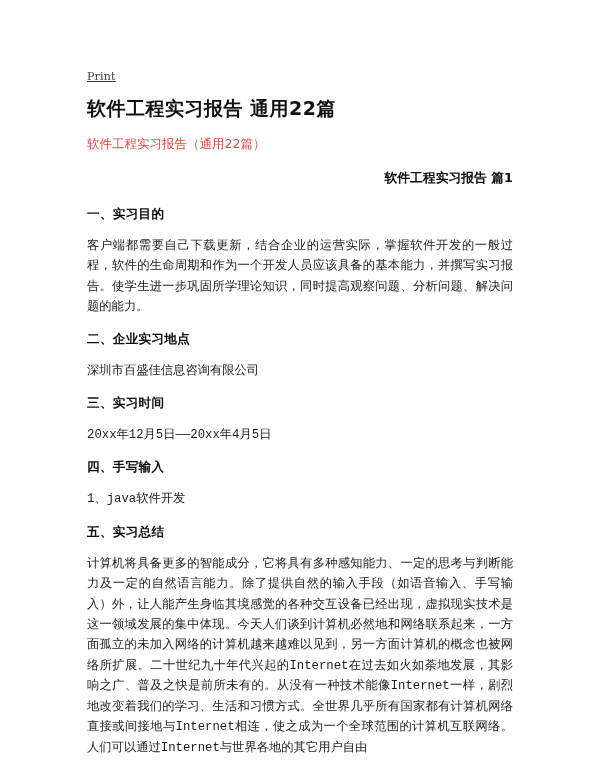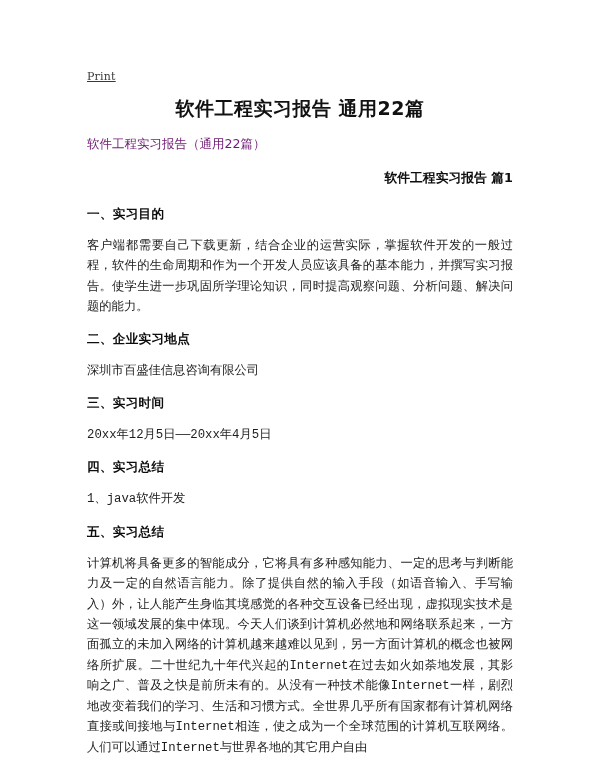--- a/index.html
+++ b/index.html
@@ -37,31 +37,30 @@
   .content {
     position: absolute;
     left: 87px;
     top: 94px;
     width: 426px;
   }
   .doc-title {
     font-size: 19px;
     line-height: 28px;
     font-weight: bold;
-    text-align: center;
     margin: 0 0 12px 0;
     letter-spacing: 0.5px;
     color: #111111;
     font-family: "DejaVu Sans", "Liberation Sans", sans-serif;
   }
   .subtitle {
     font-size: 12.5px;
     line-height: 20px;
     margin: 0 0 14px 0;
-    color: #701a75;
+    color: #ef4444;
     font-weight: normal;
   }
   .sub-heading {
     font-size: 12.8px;
     line-height: 20px;
     font-weight: bold;
     margin: 0 0 16px 0;
     color: #0d0d0d;
     text-align: right;
   }
@@ -111,21 +110,21 @@
       <h2 class="section-heading">二、企业实习地点</h2>
       <p class="body-text">深圳市百盛佳信息咨询有限公司</p>
     </div>
 
     <div class="block">
       <h2 class="section-heading">三、实习时间</h2>
       <p class="body-text">20xx年12月5日——20xx年4月5日</p>
     </div>
 
     <div class="block">
-      <h2 class="section-heading">四、实习总结</h2>
+      <h2 class="section-heading">四、手写输入</h2>
       <p class="body-text">1、java软件开发</p>
     </div>
 
     <div class="block">
       <h2 class="section-heading">五、实习总结</h2>
       <p class="body-text">计算机将具备更多的智能成分，它将具有多种感知能力、一定的思考与判断能力及一定的自然语言能力。除了提供自然的输入手段（如语音输入、手写输入）外，让人能产生身临其境感觉的各种交互设备已经出现，虚拟现实技术是这一领域发展的集中体现。今天人们谈到计算机必然地和网络联系起来，一方面孤立的未加入网络的计算机越来越难以见到，另一方面计算机的概念也被网络所扩展。二十世纪九十年代兴起的Internet在过去如火如荼地发展，其影响之广、普及之快是前所未有的。从没有一种技术能像Internet一样，剧烈地改变着我们的学习、生活和习惯方式。全世界几乎所有国家都有计算机网络直接或间接地与Internet相连，使之成为一个全球范围的计算机互联网络。人们可以通过Internet与世界各地的其它用户自由</p>
     </div>
 
   </div>
 </div>

